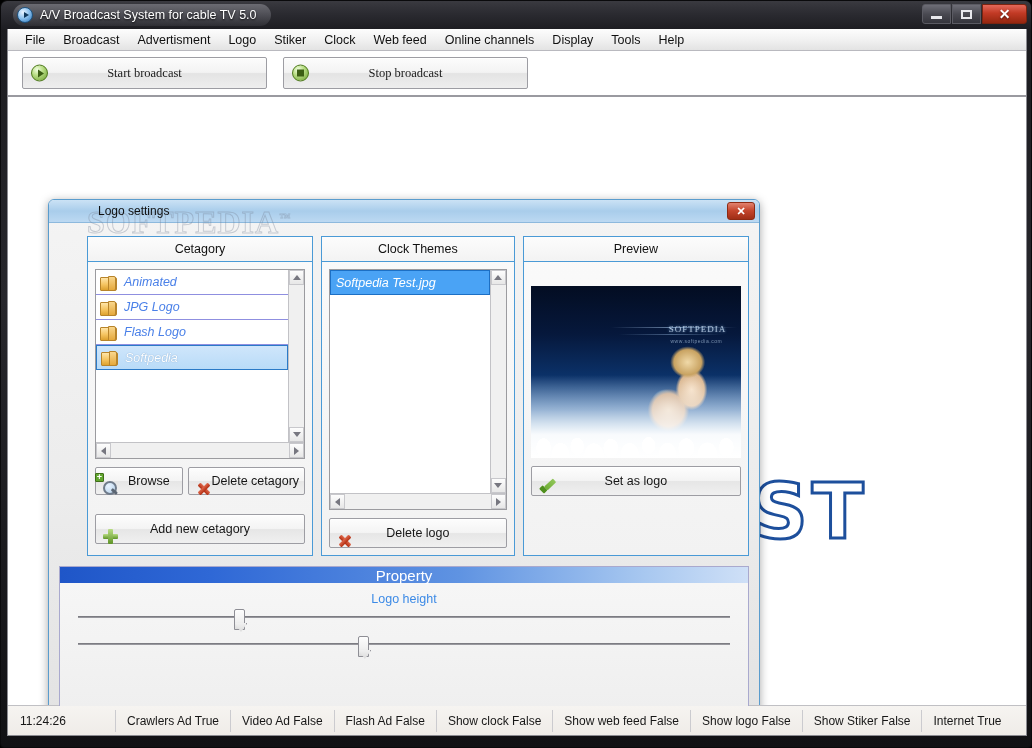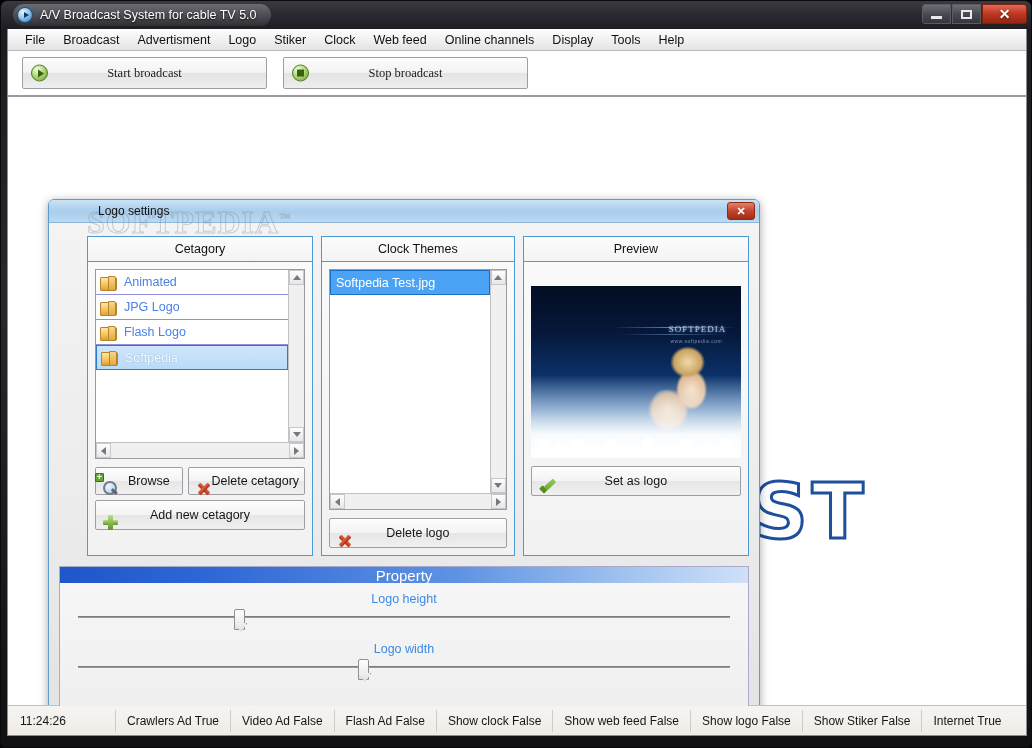--- a/index.html
+++ b/index.html
@@ -230,21 +230,21 @@
     background: #ffffff;
     display: flex; flex-direction: column;
   }
   .listbox-wrap.cat-list { height: 190px; }
   .listbox-wrap.themes-list { flex: 1; }
   .lb-row { display: flex; flex: 1; min-height: 0; }
   .lb-items { flex: 1; overflow: hidden; }
   .lb-item {
     height: 25px; display: flex; align-items: center; gap: 8px;
     padding: 0 4px; font-size: 12.5px; color: #4a80e8;
-    border-bottom: 1px solid #8f8fe0; cursor: default;
+    border-bottom: 1px solid #8f8fe0; cursor: default; font-style: italic;
   }
   .lb-item.plain { border-bottom: none; padding-left: 5px; }
   .lb-item.sel {
     background: linear-gradient(180deg, #cfe6fb 0%, #b9dbf8 100%);
     border: 1px solid #2b7ac7; color: #ffffff;
     text-shadow: 0 0 1px rgba(90,140,190,.9);
   }
   .lb-item.sel-solid {
     background: #4aa3f5; border: 1px solid #1c6fc4; color: #ffffff;
   }
@@ -295,21 +295,21 @@
     display: flex; align-items: center; position: relative;
     height: 28px; font-size: 12.5px; color: #151515; cursor: default;
     box-shadow: inset 0 1px 0 #fff;
   }
   .btn .blabel { width: 100%; text-align: center; }
   .btn .bico { position: absolute; left: 7px; top: 50%; transform: translateY(-50%); }
 
   .btn-row { display: flex; gap: 5px; margin-top: 8px; }
   .btn-browse { width: 88px; }
   .btn-delcat { width: 118px; }
-  .btn-addcat { width: 100%; margin-top: 5px; }
+  .btn-addcat { width: 100%; margin-top: 19px; }
   .btn-dellogo { width: 100%; }
   .btn-setlogo { width: 100%; }
   .btn.tall { height: 30px; }
 
   
   .ico-magnifier { width: 17px; height: 16px; position: relative; }
   .ico-magnifier::before {
     content: ""; position: absolute; left: 0; top: 0;
     width: 10px; height: 10px; border-radius: 50%;
     border: 2px solid #6f7b8a;
@@ -669,21 +669,20 @@
           </div>
 
           <div class="property">
             <div class="prop-head">Property</div>
 
             <div class="slider-label">Logo height</div>
             <div class="slider-track">
               <div class="slider-thumb" style="left:24%"></div>
             </div>
 
-            <div class="slider-label">Logo width</div>
             <div class="slider-track">
               <div class="slider-thumb" style="left:43%"></div>
             </div>
           </div>
 
         </div>
       </div>
     </div>
 
     <div class="statusbar">

